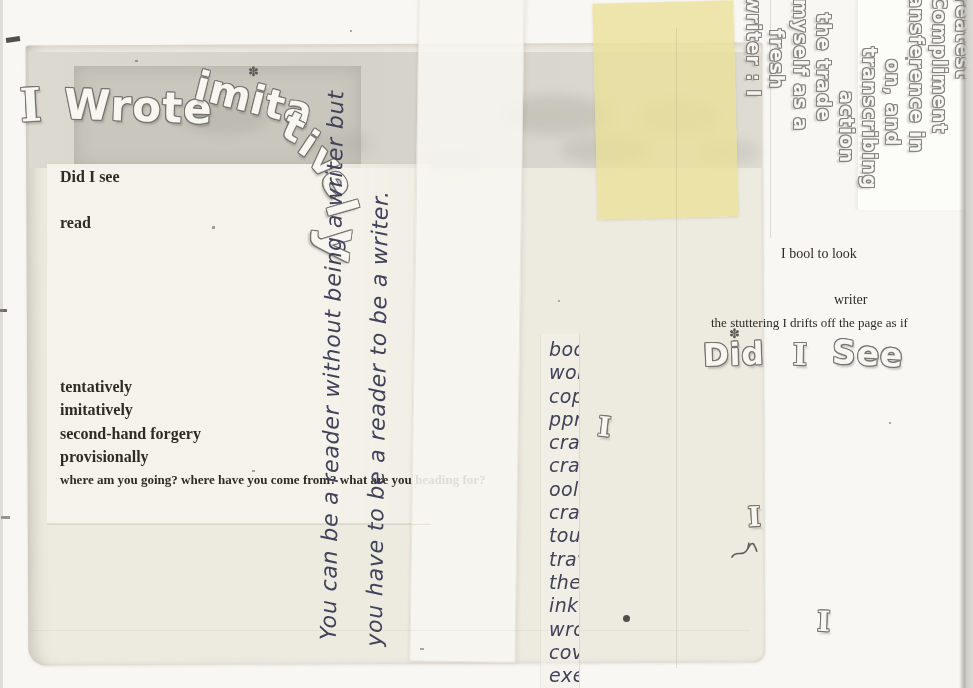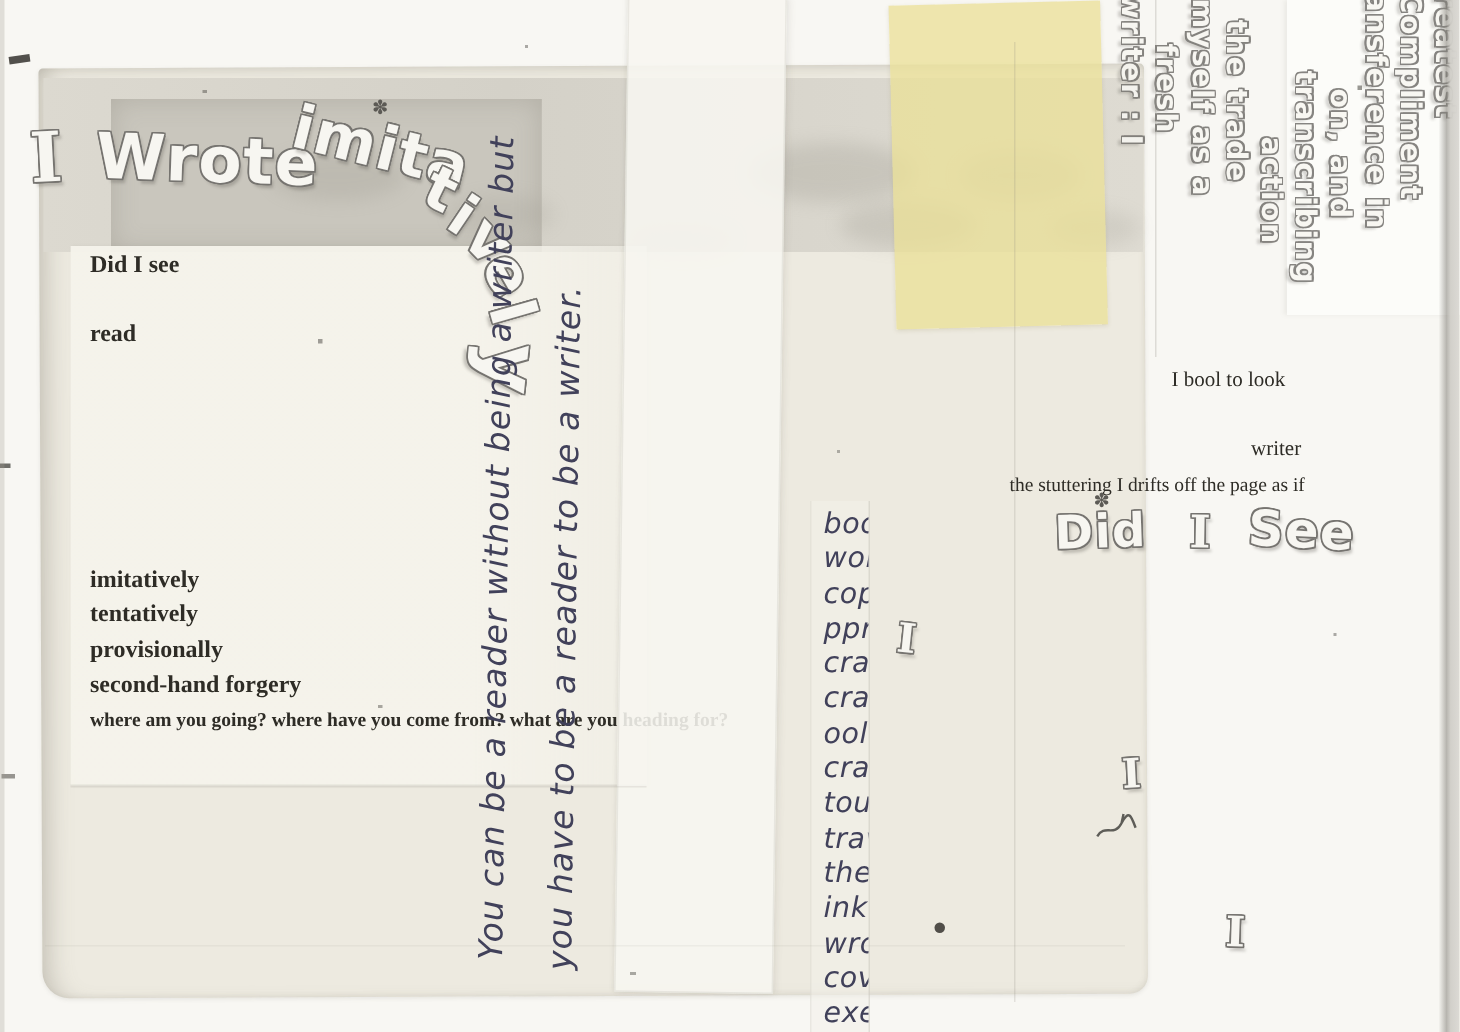--- a/index.html
+++ b/index.html
@@ -133,24 +133,24 @@
   <span class="bub" style="left:308px;top:94px;font-size:40px;transform:rotate(60deg);" data-name="arc-letter">e</span>
   <span class="bub" style="left:318px;top:118px;font-size:42px;transform:rotate(74deg);" data-name="arc-letter">l</span>
   <span class="bub" style="left:306px;top:150px;font-size:52px;transform:rotate(96deg);" data-name="arc-letter">y</span>
   <span style="left:232px;top:-2px;font-size:13px;color:#5c5a55;" data-name="doodle-star">✽</span>
 </div>
 
 <div class="abs typed typed-b" style="left:60px;top:168px;font-size:16px;" data-name="poem-line-did-i-see">Did I see</div>
 <div class="abs typed typed-b" style="left:60px;top:214px;font-size:16px;" data-name="poem-line-read">read</div>
 
 <div class="list-block abs typed" data-name="poem-word-list">
+  <div class="typed-b" data-name="list-item">tentatively</div>
   <div class="typed-b" data-name="list-item">imitatively</div>
-  <div class="typed-b" data-name="list-item">tentatively</div>
+  <div class="typed-b" data-name="list-item">second-hand forgery</div>
   <div class="typed-b" data-name="list-item">provisionally</div>
-  <div class="typed-b" data-name="list-item">second-hand forgery</div>
   <div class="typed-i" data-name="poem-italic-question-line">where am you going? where have you come from? what are you heading for?</div>
 </div>
 
 <div class="frag-strip" data-name="cut-off-handwriting-strip">
   <div class="frag-inner" data-name="fragment-list">
     <div class="hand frag-line" data-name="fragment-word">bool</div>
     <div class="hand frag-line" data-name="fragment-word">wor</div>
     <div class="hand frag-line" data-name="fragment-word">copy</div>
     <div class="hand frag-line" data-name="fragment-word">ppr</div>
     <div class="hand frag-line" data-name="fragment-word">crav</div>
@@ -187,21 +187,21 @@
     <div class="bub rot-line rl5" data-name="rotated-line">action</div>
     <div class="bub rot-line rl6" data-name="rotated-line">the trade</div>
     <div class="bub rot-line rl7" data-name="rotated-line">myself as a</div>
     <div class="bub rot-line rl8" data-name="rotated-line">fresh</div>
     <div class="bub rot-line rl9" data-name="rotated-line">writer : I</div>
   </div>
 </div>
 
 <div class="abs typed" style="left:781px;top:246px;font-size:14px;" data-name="poem-line-i-came-to-look">I bool to look</div>
 <div class="abs typed" style="left:834px;top:292px;font-size:14px;" data-name="poem-line-think">writer</div>
-<div class="abs typed" style="left:673px;top:315px;font-size:13px;" data-name="poem-line-stuttering">the stuttering I drifts off the page as if</div>
+<div class="abs typed" style="left:711px;top:315px;font-size:13px;" data-name="poem-line-stuttering">the stuttering I drifts off the page as if</div>
 
 <div class="abs" style="left:703px;top:334px;" data-name="bubble-did-i-see">
   <span class="bub" style="font-size:31px;display:inline-block;transform:rotate(-2deg);" data-name="bubble-word">Did</span>
   <span class="bub bub-serif" style="font-size:30px;display:inline-block;margin-left:24px;transform:rotate(1deg);" data-name="bubble-word">I</span>
   <span class="bub" style="font-size:33px;display:inline-block;margin-left:20px;transform:rotate(3deg);" data-name="bubble-word">See</span>
 </div>
 <div class="abs" style="left:729px;top:326px;font-size:13px;color:#5c5a55;" data-name="doodle-star">✽</div>
 
 <div class="abs bub bub-serif" style="left:598px;top:411px;font-size:27px;transform:rotate(6deg);" data-name="scattered-bubble-i">I</div>
 <div class="abs bub bub-serif" style="left:748px;top:501px;font-size:27px;transform:rotate(-3deg);" data-name="scattered-bubble-i">I</div>

